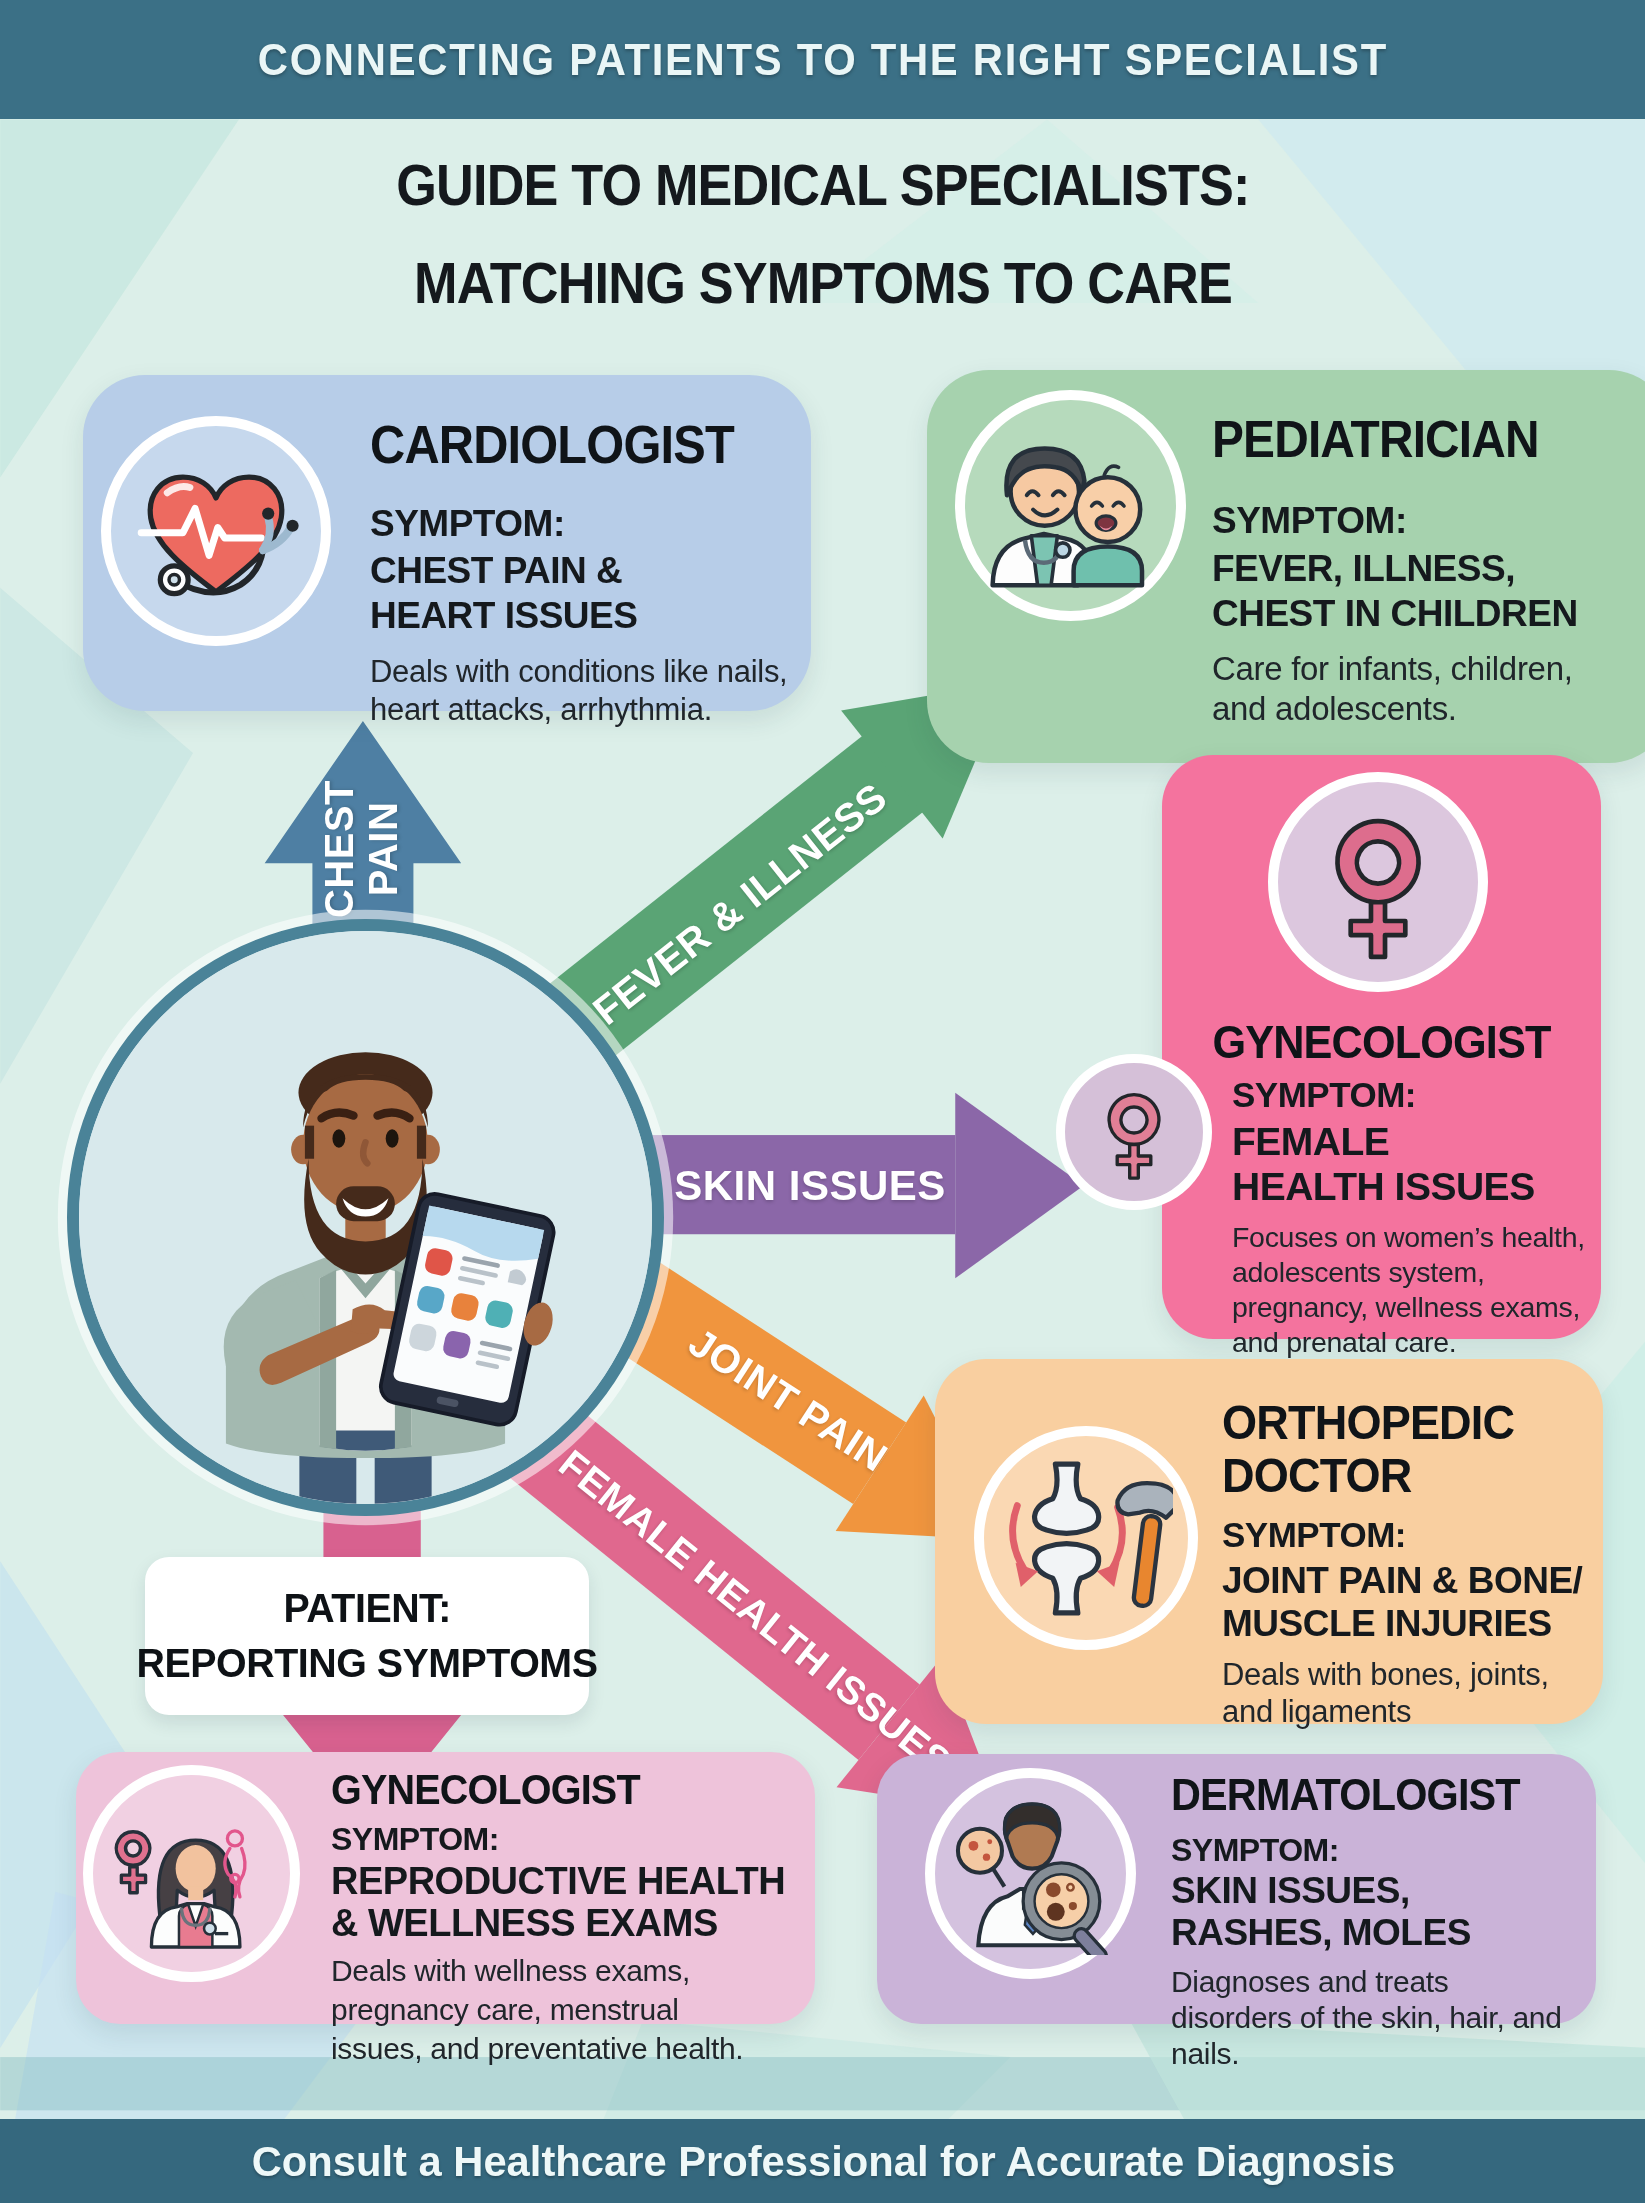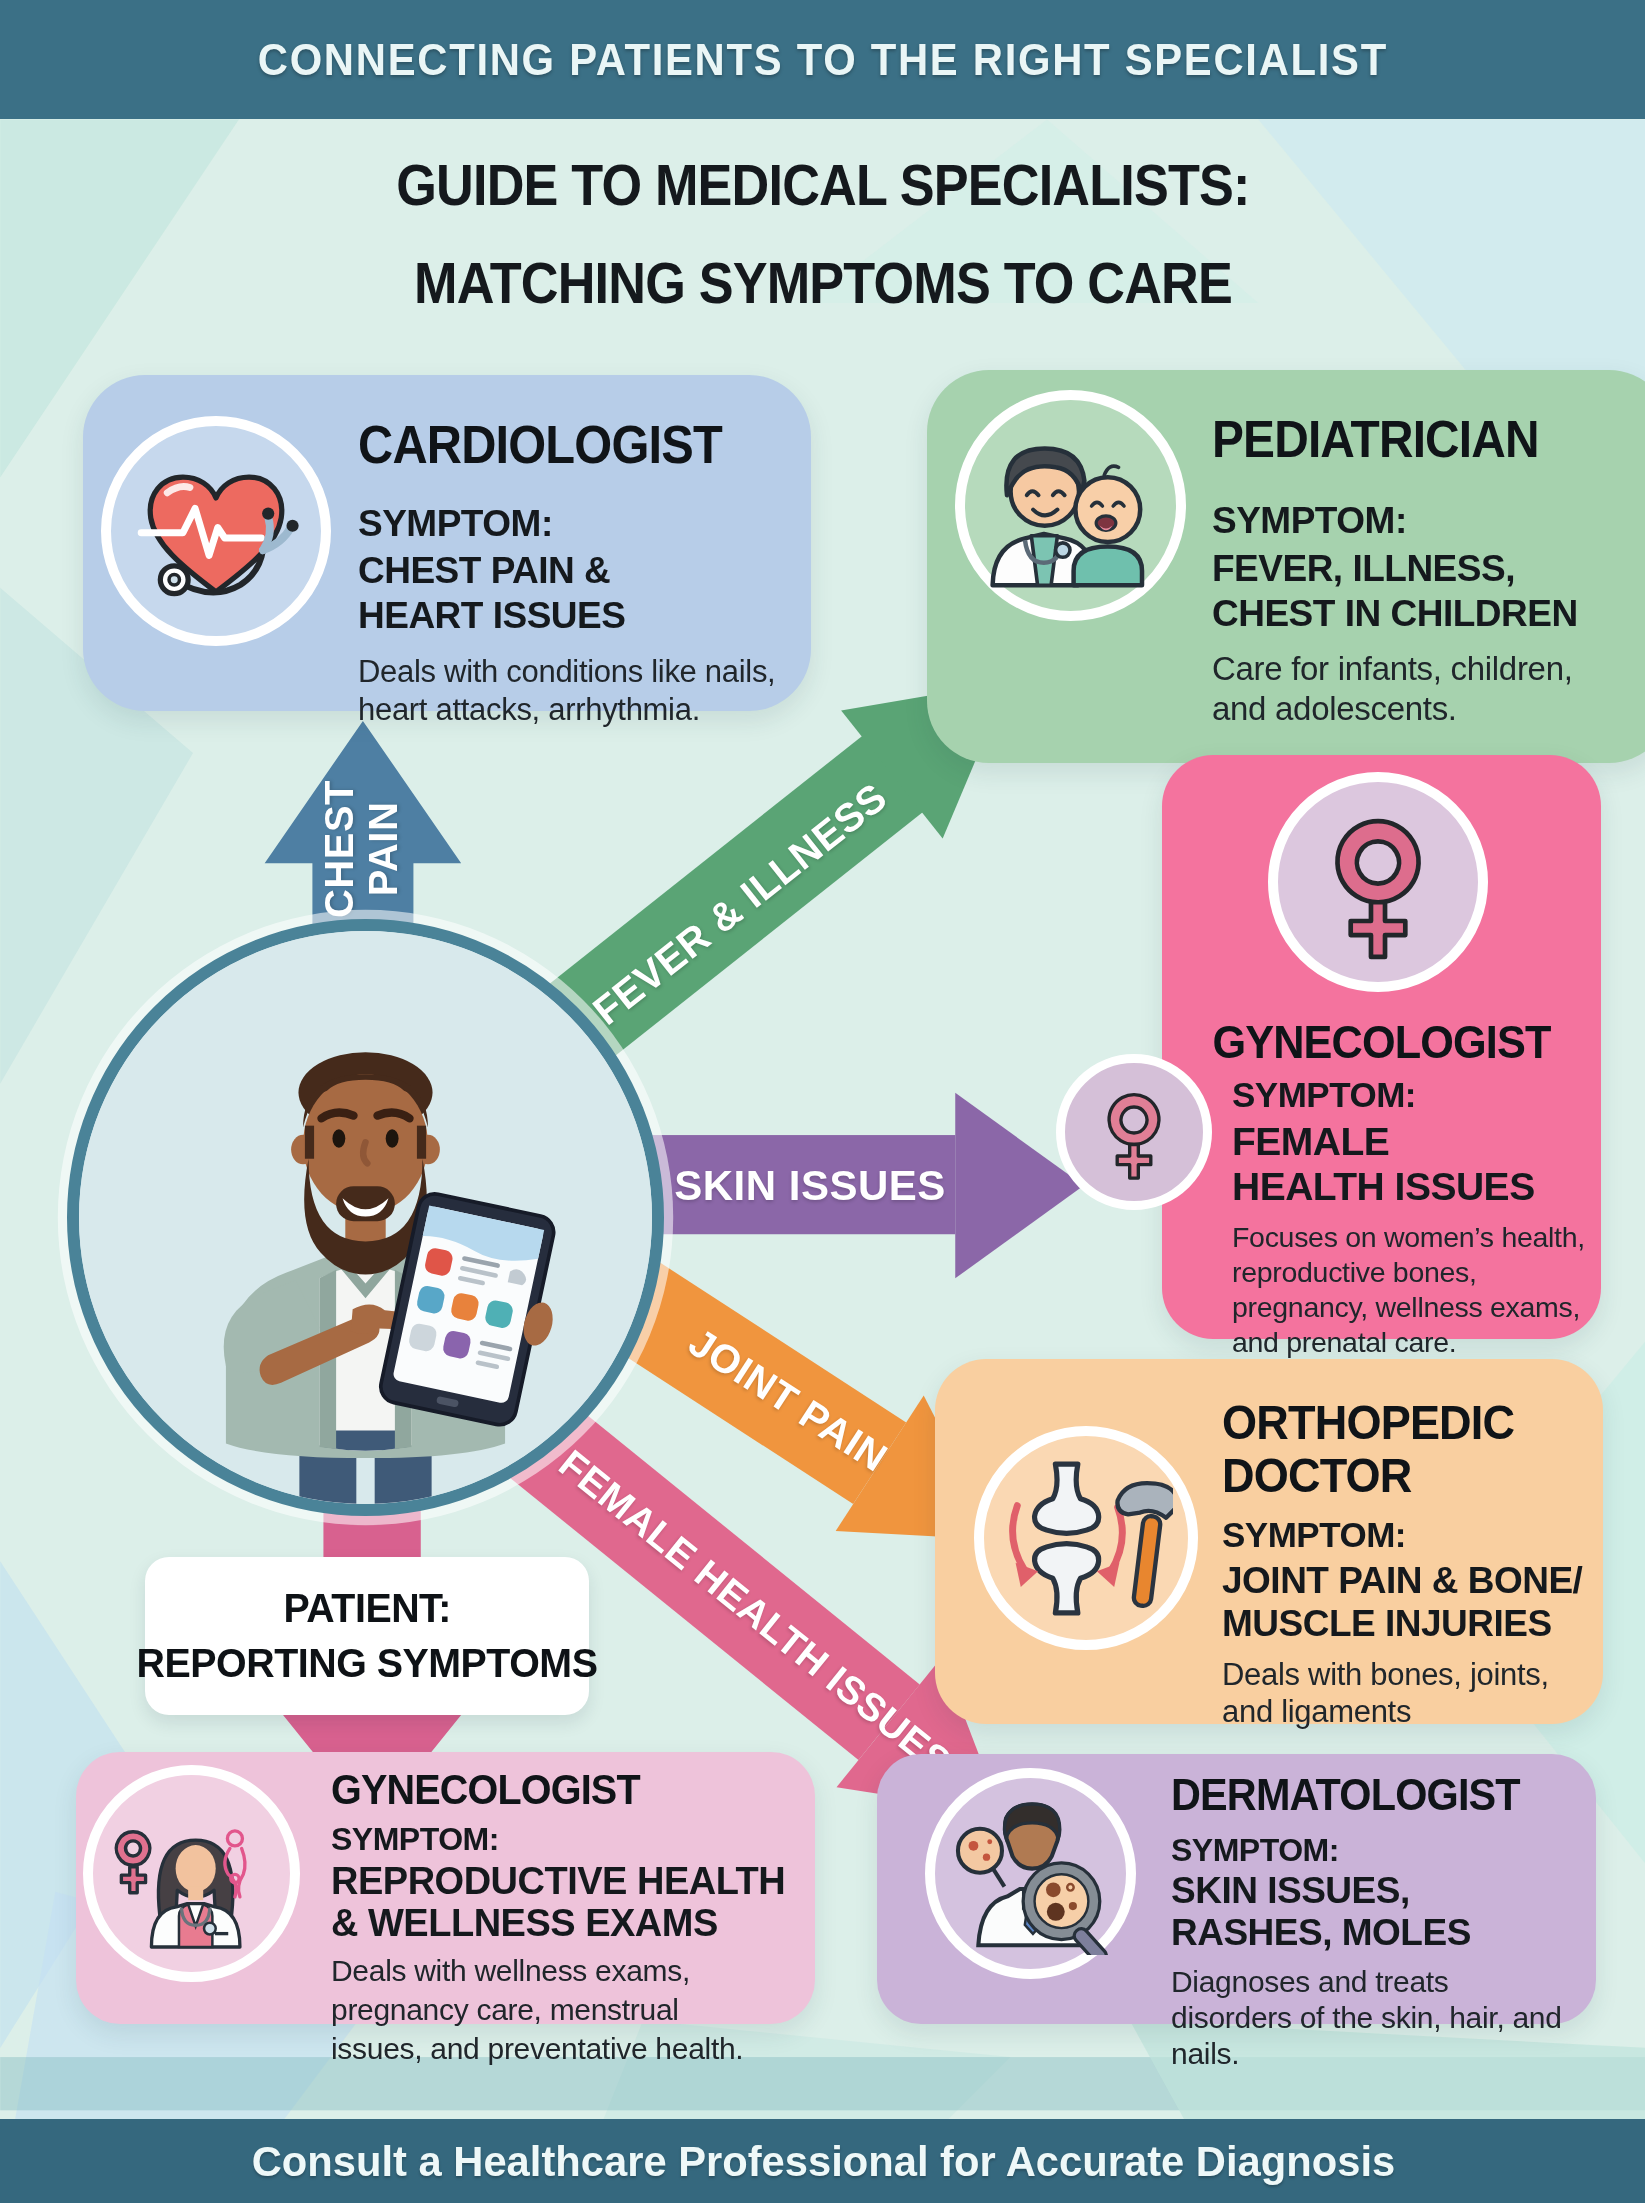--- a/index.html
+++ b/index.html
@@ -128,21 +128,21 @@
         <path d="M14 102 H62 L76 74 L92 128 L102 96 L110 108 H152" stroke="#ffffff" stroke-width="8" fill="none" stroke-linejoin="round" stroke-linecap="round"></path>
         <path d="M52 156 q42 26 76 6 q22 -14 26 -40" stroke="#22262a" stroke-width="7" fill="none"></path>
         <path d="M154 122 q12 -18 6 -38" stroke="#9db9cf" stroke-width="9" fill="none" stroke-linecap="round"></path>
         <path d="M154 122 q22 -8 32 -26" stroke="#9db9cf" stroke-width="9" fill="none" stroke-linecap="round"></path>
         <circle cx="160" cy="80" r="7" fill="#22262a"></circle>
           <circle cx="188" cy="94" r="7" fill="#22262a"></circle>
         <circle cx="52" cy="156" r="16" fill="#fefefe" stroke="#22262a" stroke-width="6"></circle>
         <circle cx="52" cy="156" r="6" fill="#cfe0ea" stroke="#22262a" stroke-width="4"></circle>
       </svg>
     </div>
-    <div class="abs" style="left:275px;top:39px;width:436px;">
+    <div class="abs" style="left:287px;top:39px;width:436px;">
       <div class="card-title" style="font-size:53px;">CARDIOLOGIST</div>
       <div class="sym-label" style="font-size:37px;margin-top:27.5px;">SYMPTOM:</div>
       <div class="sym-text" style="font-size:37px;line-height:45px;margin-top:3.7px;width:367px;">CHEST PAIN &amp; HEART ISSUES</div>
       <div class="card-desc" style="font-size:31px;line-height:38px;margin-top:14.7px;width:432px;">Deals with conditions like nails, heart attacks, arrhythmia.</div>
     </div>
   </div>
 
   <div class="card" id="card-pediatrician" style="background: rgb(166, 210, 174);">
     <div class="icon-circle" style="left:27.5px;top:20px;width:231px;height:231px;background:rgba(255,255,255,.18);">
       <svg width="180" height="180" viewBox="0 0 200 200">
@@ -185,21 +185,21 @@
     <div class="icon-circle" style="left:-106px;top:299px;width:156px;height:156px;background:#d5c0d8;border-width:9.2px;">
       <svg width="96" height="96" viewBox="0 0 200 200">
         <path d="M100 22 a52 52 0 1 0 0.05 0 z M100 48 a27 27 0 1 1 -0.05 0 z" fill="#e07f96" fill-rule="evenodd" stroke="#22262a" stroke-width="7"></path>
         <path d="M91 126 h18 v24 h26 v18 h-26 v28 h-18 v-28 h-26 v-18 h26 z" fill="#e07f96" stroke="#22262a" stroke-width="7" stroke-linejoin="round"></path>
       </svg>
     </div>
     <div class="card-title" style="position:absolute;left:0;top:260px;width:100%;text-align:center;font-size:46px;transform:scaleX(.94);transform-origin:50% 50%;">GYNECOLOGIST</div>
     <div class="abs" style="left:70px;top:320px;width:360px;">
       <div class="sym-label" style="font-size:35px;">SYMPTOM:</div>
       <div class="sym-text" style="font-size:39px;line-height:45px;margin-top:3.7px;width:303px;">FEMALE HEALTH ISSUES</div>
-      <div class="card-desc" style="font-size:28.5px;line-height:35px;margin-top:11px;width:360px;">Focuses on women’s health, reproductive bones, pregnancy, wellness exams, and prenatal care.</div>
+      <div class="card-desc" style="font-size:28.5px;line-height:35px;margin-top:11px;width:360px;">Focuses on women’s health, adolescents system, pregnancy, wellness exams, and prenatal care.</div>
     </div>
   </div>
 
   <div class="card" id="card-orthopedic" style="background: rgb(249, 207, 160);">
     <div class="icon-circle" style="left:39px;top:67px;width:224px;height:224px;background:rgba(255,255,255,.2);">
       <svg width="173" height="173" viewBox="0 0 200 200">
         <g stroke="#2a3440" stroke-linejoin="round">
           <path d="M64 14 h26 q-5 26 3 40 q20 6 21 20 q1 12 -13 16 q-24 8 -48 0 q-14 -4 -13 -16 q2 -14 21 -20 q8 -14 3 -40 z" fill="#f2f4f6" stroke-width="6"></path>
           <path d="M64 186 h26 q-5 -26 3 -40 q20 -6 21 -20 q1 -12 -13 -16 q-24 -8 -48 0 q-14 4 -13 16 q2 14 21 20 q8 14 3 40 z" fill="#f2f4f6" stroke-width="6"></path>
         </g>

